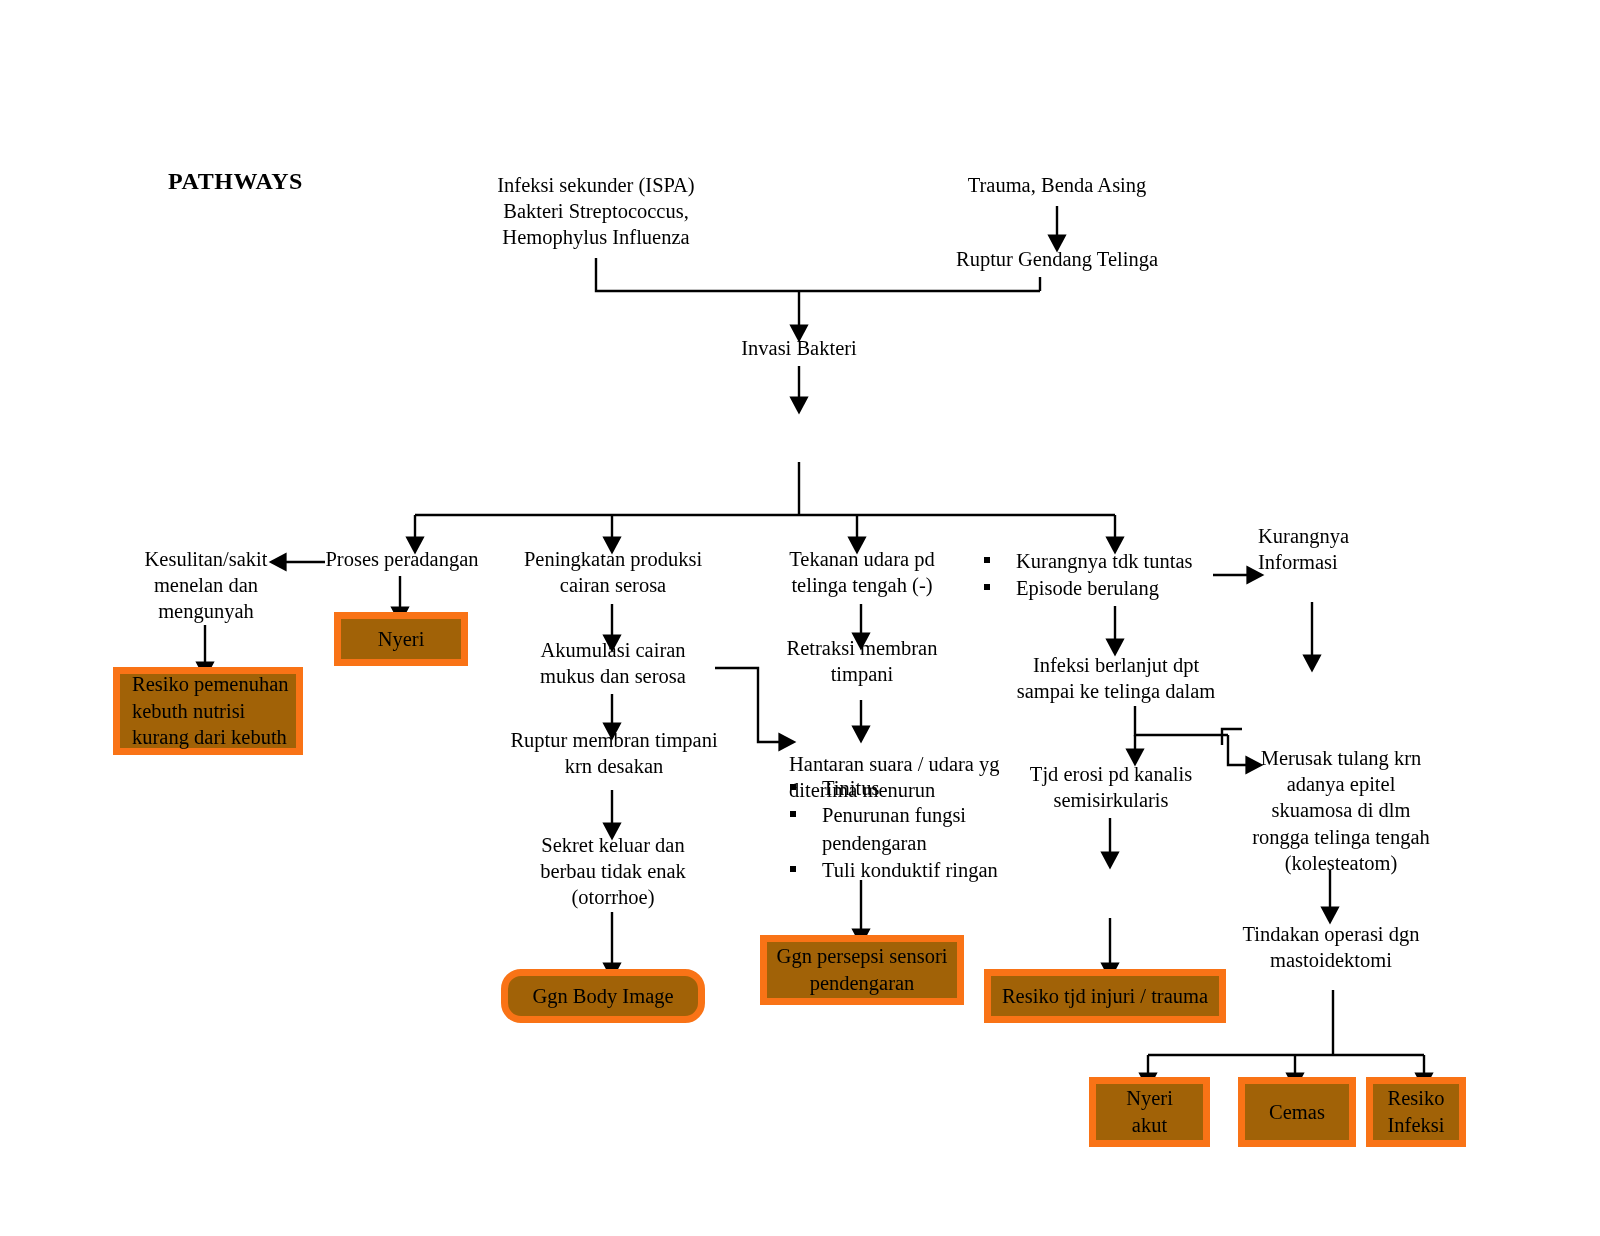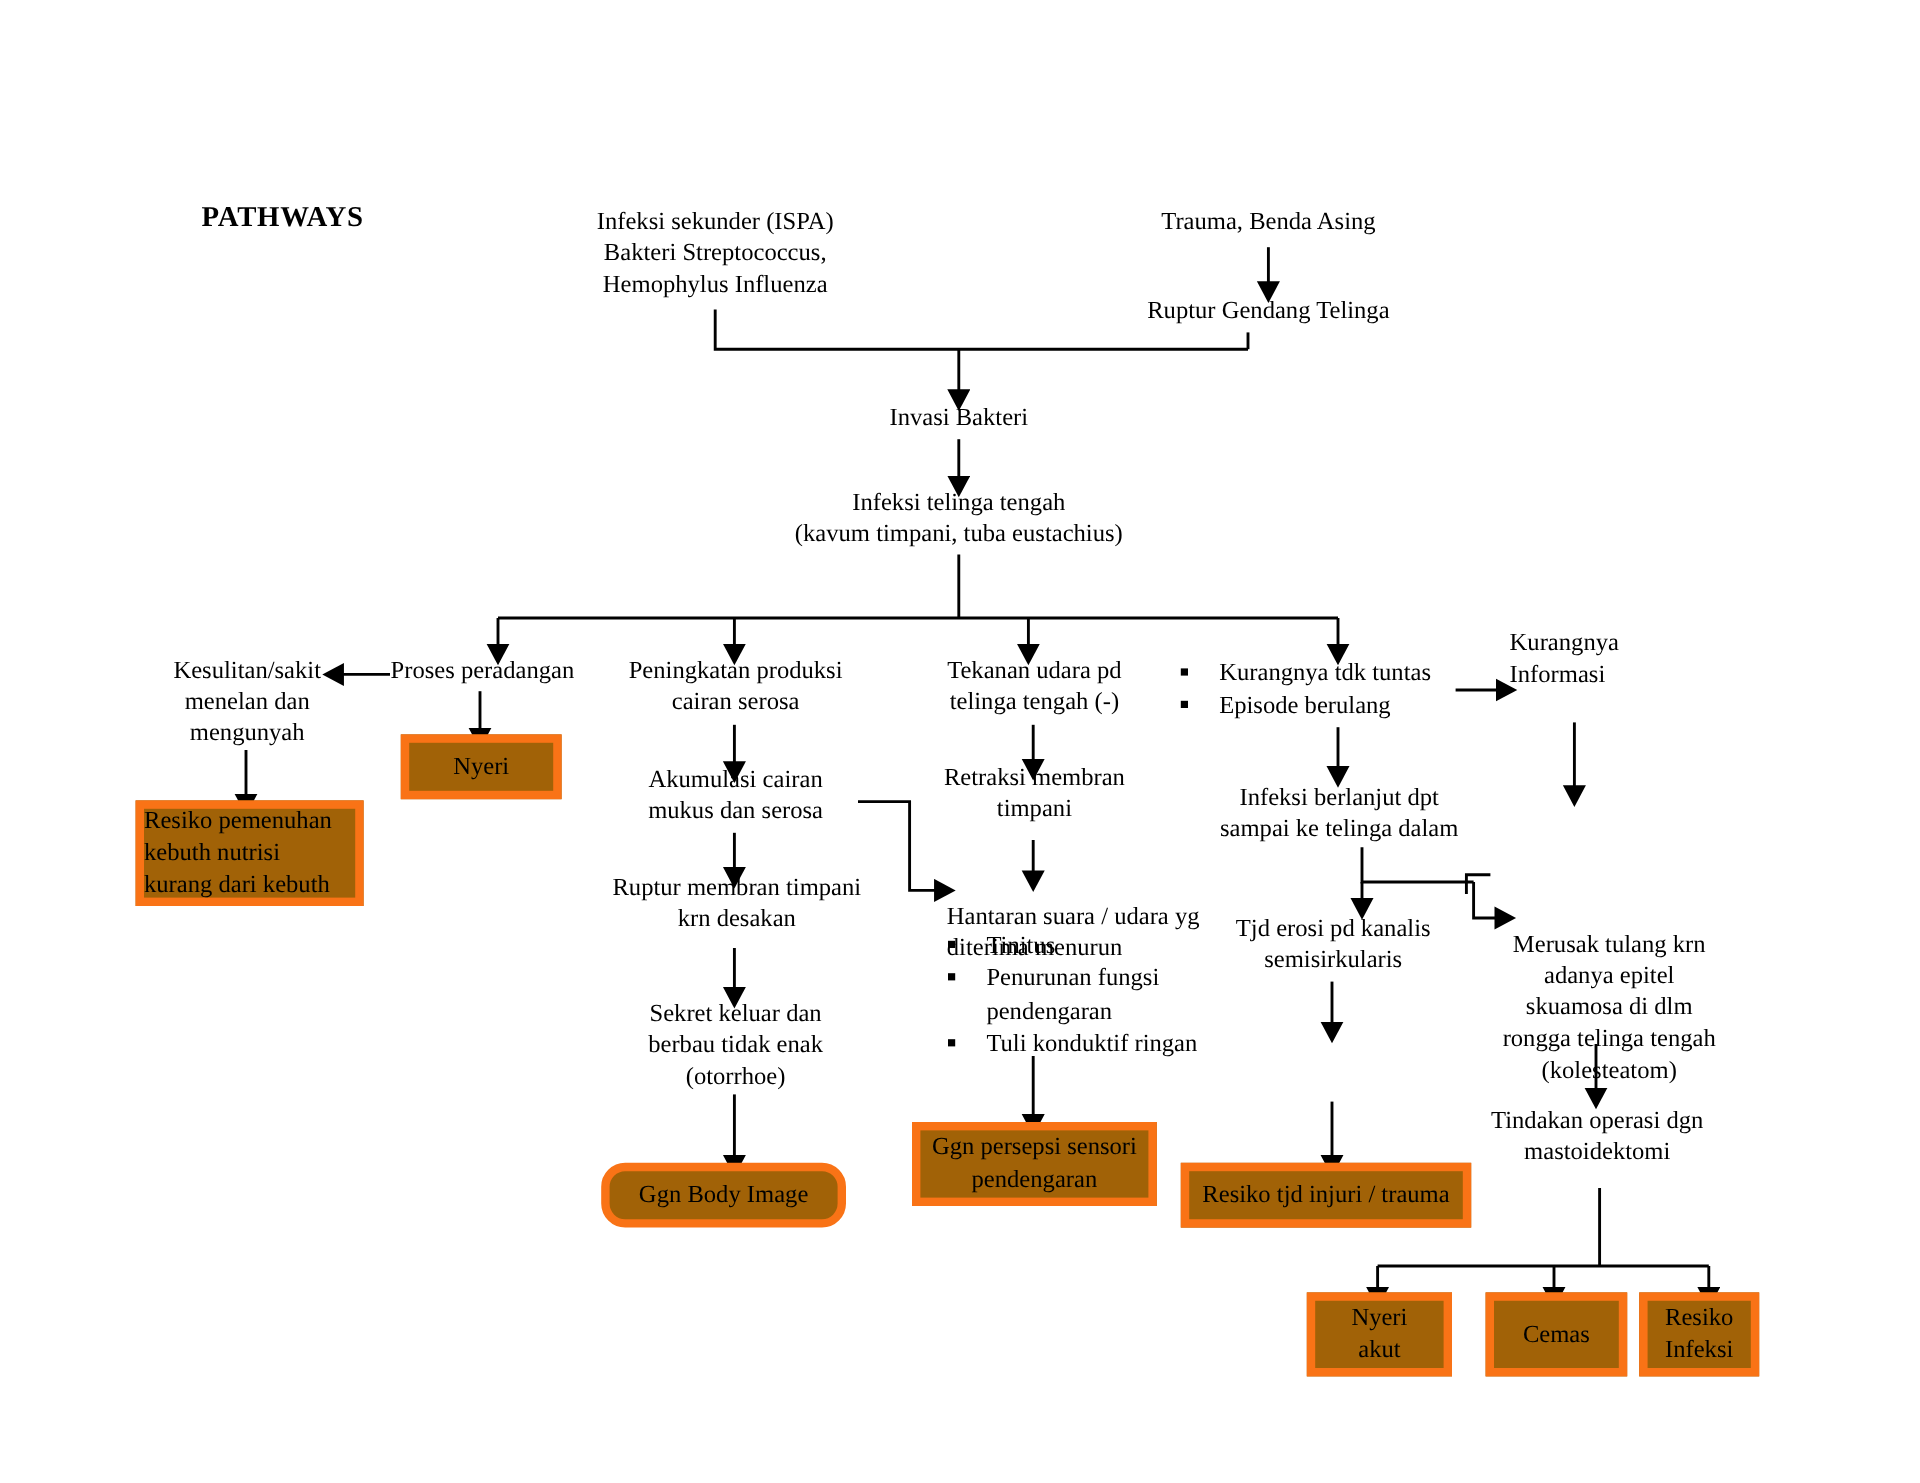--- a/index.html
+++ b/index.html
@@ -7,21 +7,21 @@
        font-family:"Liberation Serif","DejaVu Serif",serif;color:#000;}
   #canvas{position:absolute;left:0;top:0;width:1600px;height:1236px;}
   .node{position:absolute;text-align:center;line-height:1.28;font-size:20.5px;
         white-space:pre-line;}
   .node.left{text-align:left;}
   .title{position:absolute;font-weight:bold;font-size:24px;letter-spacing:.6px;
          font-family:"Liberation Serif","DejaVu Serif",serif;}
   .box{position:absolute;border:7px solid #f97316;background:#a16207;display:flex;
        align-items:center;justify-content:center;text-align:center;
        font-size:20.5px;line-height:1.3;box-sizing:border-box;white-space:pre-line;}
-  .box.lefttext{justify-content:flex-start;text-align:left;}
+  .box.lefttext{justify-content:flex-start;text-align:left;padding-left:12px;}
   .bullets{position:absolute;font-size:20.5px;line-height:1.33;}
   .bullets .bi{display:flex;align-items:flex-start;}
   .bullets .bi .sq{width:6px;height:6px;background:#000;margin-top:9px;
                    margin-right:0;flex:0 0 6px;}
   .bullets .bi .tx{margin-left:26px;white-space:pre-line;}
   svg.lines{position:absolute;left:0;top:0;width:1600px;height:1236px;
             pointer-events:none;}
 </style>
 </head>
 <body>
@@ -104,22 +104,20 @@
   <div class="node" style="left:468px;top:172px;width:256px;">Infeksi sekunder (ISPA)
 Bakteri Streptococcus,
 Hemophylus Influenza</div>
 
   <div class="node" style="left:937px;top:172px;width:240px;">Trauma, Benda Asing</div>
 
   <div class="node" style="left:917px;top:246px;width:280px;">Ruptur Gendang Telinga</div>
 
   <div class="node" style="left:699px;top:335px;width:200px;">Invasi Bakteri</div>
 
-  <div class="node" style="left:639px;top:406px;width:320px;">Infeksi telinga tengah
-(kavum timpani, tuba eustachius)</div>
 
   <div class="node" style="left:123px;top:546px;width:166px;">Kesulitan/sakit
 menelan dan
 mengunyah</div>
 
   <div class="node" style="left:322px;top:546px;width:160px;">Proses peradangan</div>
 
   <div class="node" style="left:520px;top:546px;width:186px;">Peningkatan produksi
 cairan serosa</div>
 
@@ -140,21 +138,21 @@
 
   <div class="node" style="left:505px;top:727px;width:218px;">Ruptur membran timpani
 krn desakan</div>
 
   <div class="node left" style="left:789px;top:751px;width:232px;">Hantaran suara / udara yg
 diterima menurun</div>
 
   <div class="node" style="left:1015px;top:761px;width:192px;">Tjd erosi pd kanalis
 semisirkularis</div>
 
-  <div class="node" style="left:1248px;top:745px;width:186px;margin-top:29px;">Merusak tulang krn
+  <div class="node" style="left:1248px;top:745px;width:186px;">Merusak tulang krn
 adanya epitel
 skuamosa di dlm
 rongga telinga tengah
 (kolesteatom)</div>
 
   <div class="node" style="left:520px;top:832px;width:186px;">Sekret keluar dan
 berbau tidak enak
 (otorrhoe)</div>
 
   <div class="node" style="left:1232px;top:921px;width:198px;">Tindakan operasi dgn

